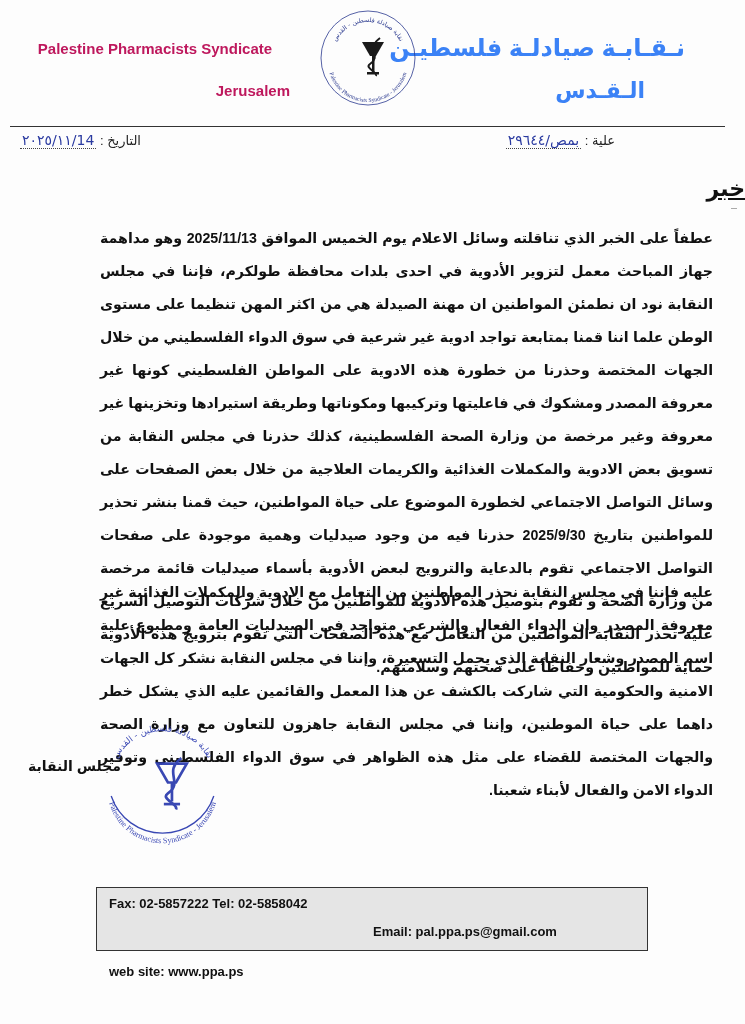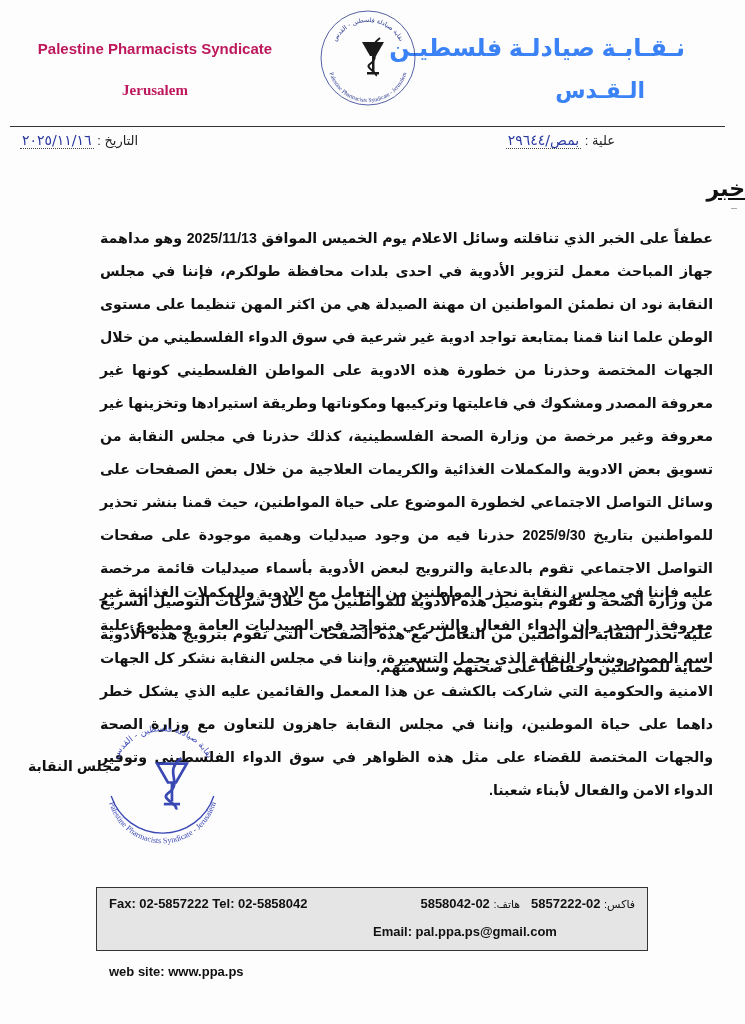--- a/index.html
+++ b/index.html
@@ -1,21 +1,21 @@
 <!DOCTYPE html>
 <html><head>
   <meta charset="utf-8">
   <style>
     html, body { margin: 0; padding: 0; background: #fdfdfd; }
     body { width: 745px; height: 1024px; position: relative; overflow: hidden;
            font-family: "Liberation Sans", "DejaVu Sans", sans-serif; color: #111; }
 
     .hdr-en { position: absolute; font-weight: bold; font-size: 15px; color: #be185d; }
     #en-name { left: 20px; top: 40px; width: 270px; text-align: center; }
-    #en-city { left: 20px; top: 82px; width: 270px; text-align: center; font-family: Liberation Serif, serif; }
+    #en-city { left: 20px; top: 82px; width: 270px; text-align: right; }
 
     .hdr-ar { position: absolute; font-weight: bold; color: #3b82f6; direction: rtl; text-align: center; }
     #ar-name { right: 60px; top: 34px; font-size: 24px; letter-spacing: 1px; }
     #ar-city { right: 100px; top: 78px; font-size: 22px; }
 
     #logo-top { position: absolute; left: 318px; top: 8px; width: 100px; height: 100px; }
 
     #hdr-rule { position: absolute; left: 10px; right: 20px; top: 126px; height: 0; border-top: 1.5px solid #333; }
 
     .ref-row { position: absolute; top: 132px; font-size: 13px; direction: rtl; color: #222; }
@@ -75,21 +75,21 @@
 </svg>
 
 <div id="hdr-rule"></div>
 
 <div id="ref-number" class="ref-row">
   <span>علية :</span>
   <span class="ref-val">بمص/٢٩٦٤٤</span>
 </div>
 <div id="ref-date" class="ref-row">
   <span>التاريخ :</span>
-  <span class="ref-val">٢٠٢٥/١١/١٦</span>
+  <span class="ref-val">٢٠٢٥/١١/14</span>
 </div>
 
 <div id="title">خبر</div>
 
 <p id="para-1" class="body-para">عطفاً على الخبر الذي تناقلته وسائل الاعلام يوم الخميس الموافق 2025/11/13 وهو مداهمة جهاز المباحث معمل لتزوير الأدوية في احدى بلدات محافظة طولكرم، فإننا في مجلس النقابة نود ان نطمئن المواطنين ان مهنة الصيدلة هي من اكثر المهن تنظيما على مستوى الوطن علما اننا قمنا بمتابعة تواجد ادوية غير شرعية في سوق الدواء الفلسطيني من خلال الجهات المختصة وحذرنا من خطورة هذه الادوية على المواطن الفلسطيني كونها غير معروفة المصدر ومشكوك في فاعليتها وتركيبها ومكوناتها وطريقة استيرادها وتخزينها غير معروفة وغير مرخصة من وزارة الصحة الفلسطينية، كذلك حذرنا في مجلس النقابة من تسويق بعض الادوية والمكملات الغذائية والكريمات العلاجية من خلال بعض الصفحات على وسائل التواصل الاجتماعي لخطورة الموضوع على حياة المواطنين، حيث قمنا بنشر تحذير للمواطنين بتاريخ 2025/9/30 حذرنا فيه من وجود صيدليات وهمية موجودة على صفحات التواصل الاجتماعي تقوم بالدعاية والترويج لبعض الأدوية بأسماء صيدليات قائمة مرخصة من وزارة الصحة و تقوم بتوصيل هذه الأدوية للمواطنين من خلال شركات التوصيل السريع عليه تحذر النقابة المواطنين من التعامل مع هذه الصفحات التي تقوم بترويج هذه الأدوية حماية للمواطنين وحفاظاً على صحتهم وسلامتهم.</p>
 <p id="para-2" class="body-para">عليه فإننا في مجلس النقابة نحذر المواطنين من التعامل مع الادوية والمكملات الغذائية غير معروفة المصدر وان الدواء الفعال والشرعي متواجد في الصيدليات العامة ومطبوع علية اسم المصدر وشعار النقابة الذي يحمل التسعيرة، وإننا في مجلس النقابة نشكر كل الجهات الامنية والحكومية التي شاركت بالكشف عن هذا المعمل والقائمين عليه الذي يشكل خطر داهما على حياة الموطنين، وإننا في مجلس النقابة جاهزون للتعاون مع وزارة الصحة والجهات المختصة للقضاء على مثل هذه الظواهر في سوق الدواء الفلسطيني وتوفير الدواء الامن والفعال لأبناء شعبنا.</p>
 
 <svg id="stamp" viewBox="0 0 100 100">
   <defs>
     <path id="stTop" d="M 12 50 A 38 38 0 0 1 88 50"></path>
@@ -107,24 +107,17 @@
     <line x1="57" y1="50" x2="57" y2="64"></line>
     <line x1="51" y1="66" x2="63" y2="66"></line>
     <path d="M 64 32 C 50 42, 66 50, 54 58 C 48 62, 62 66, 60 70"></path>
   </g>
   <path d="M 12 60 A 40 40 0 0 0 88 60" fill="none" stroke="#2f3fb0" stroke-width="1"></path>
 </svg>
 <div id="signature-label">مجلس النقابة</div>
 
 <div id="footer-box">
   <div id="foot-en-phone" class="foot">Fax: 02-5857222  Tel: 02-5858042</div>
-  <div id="foot-ar-phone" class="foot">
-    <span class="foot-ar-label">فاكس:</span>
-    <span>02-5857222</span>
-    &nbsp;
-    <span class="foot-ar-label">هاتف:</span>
-    <span>02-5858042</span>
-  </div>
   <div id="foot-web" class="foot">web site: www.ppa.ps</div>
   <div id="foot-email" class="foot">Email: pal.ppa.ps@gmail.com</div>
 </div>
 
 <div id="scan-mark"></div>
 
 </body></html>

